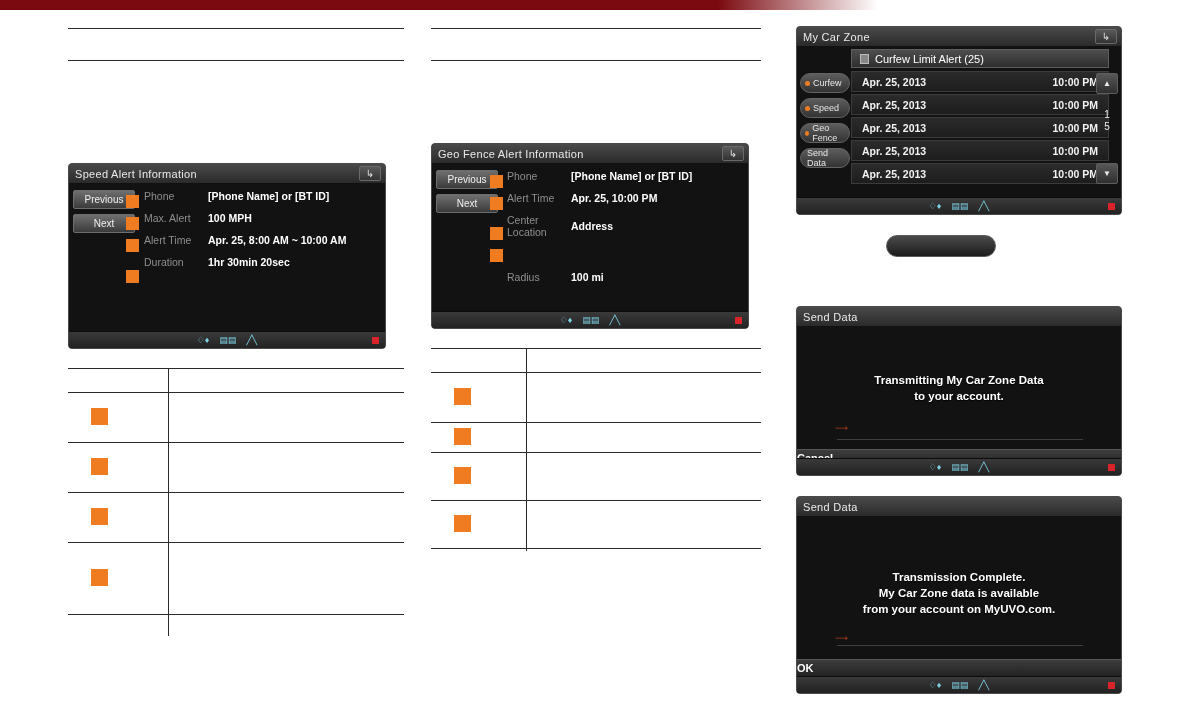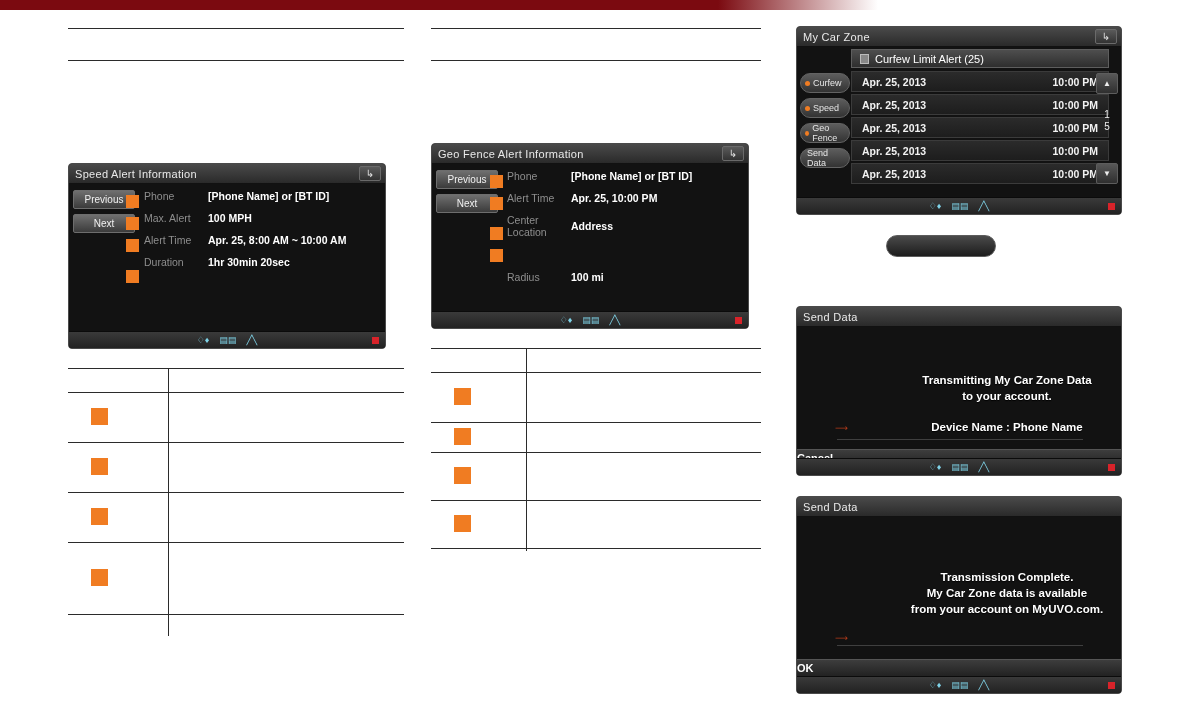--- a/index.html
+++ b/index.html
@@ -114,21 +114,20 @@
   .pageind {
     position:absolute; right:3px; width:22px;
     color:#eee; font-size:10px; text-align:center; line-height:12px;
   }
 
   
   .dlg-text {
     position:absolute; width:100%; text-align:center;
     color:#ffffff; font-size:11.5px; font-weight:bold; line-height:16px;
     text-shadow: 0 1px 1px #000;
-    margin-left: 48px;
   }
   .dlg-sep { position:absolute; height:1px; background:#3f3f3f; }
   .dlg-btn {
     position:absolute; height:18px;
     background: linear-gradient(to bottom,#3d3d3d,#222);
     border-top:1px solid #555; border-bottom:1px solid #111;
     color:#ffffff; font-size:11px; font-weight:bold;
     display:flex; align-items:center; justify-content:flex-start;
   }
   .dlg-arrow { position:absolute; color:#b03a1a; font-size:9px; }
@@ -394,21 +393,20 @@
 <div class="pill" style="left:886px; top:235px;"></div>
 
 <div class="device" style="left:796px; top:306px; width:326px; height:170px;">
   <div class="dev-title">
     <span>Send Data</span>
   </div>
   <div class="dev-body">
     <div class="dlg-text" style="top:45px;">Transmitting My Car Zone Data</div>
     <div class="dlg-text" style="top:61px;">to your account.</div>
     <div class="dlg-arrow" style="left:38px; top:96px;">⟶</div>
-    <div class="dlg-text" style="top:92px;">Device Name : Phone Name</div>
     <div class="dlg-sep" style="left:40px; top:112px; width:246px;"></div>
     <div class="dlg-btn" style="left:0; top:122px; width:100%;">
       <span>Cancel</span>
     </div>
     <div class="dev-status">
       <span class="ico">♢♦</span>
       <span class="ico">▤▤</span>
       <span class="ico">╱╲</span>
       <span class="rec"></span>
     </div>

